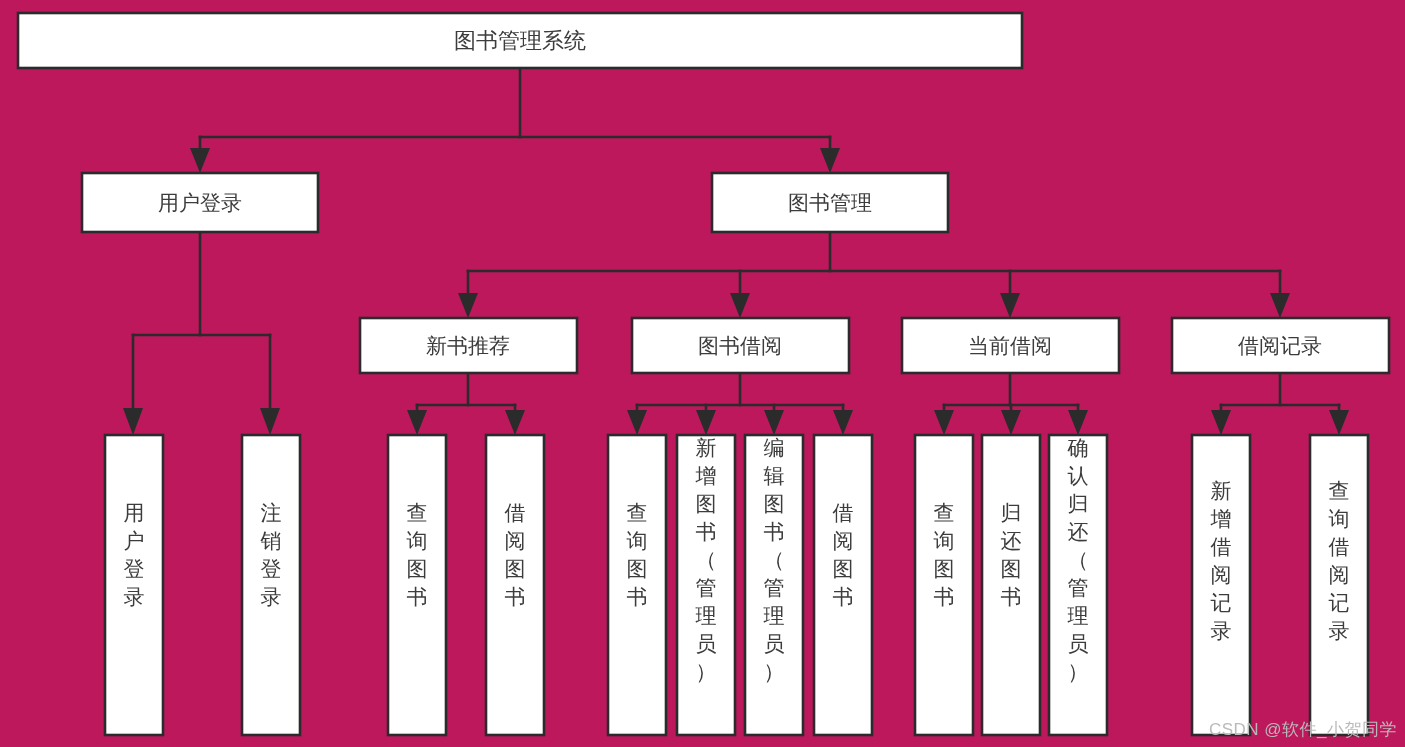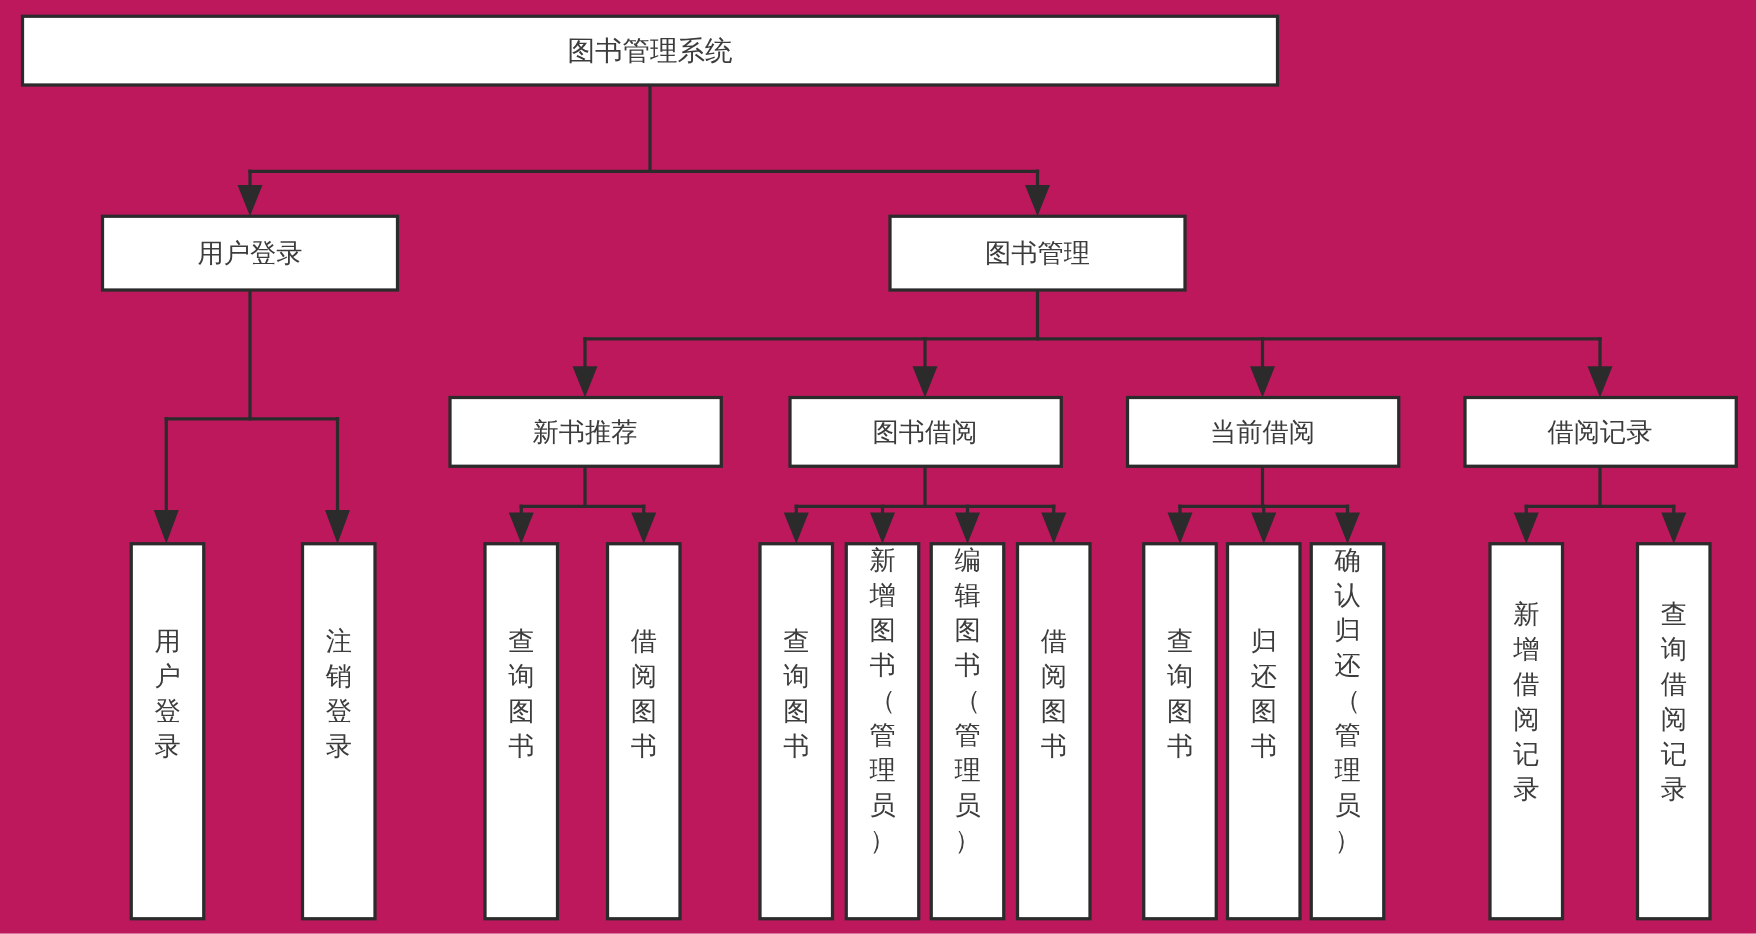--- a/index.html
+++ b/index.html
@@ -216,13 +216,14 @@
       <rect class="node-rect" x="1192" y="435" width="58" height="300"></rect>
       <text class="leaf-label" x="1221" y="498"><tspan x="1221" y="498">新</tspan><tspan x="1221" y="526">增</tspan><tspan x="1221" y="554">借</tspan><tspan x="1221" y="582">阅</tspan><tspan x="1221" y="610">记</tspan><tspan x="1221" y="638">录</tspan></text>
     </g>
     <g>
       <rect class="node-rect" x="1310" y="435" width="58" height="300"></rect>
       <text class="leaf-label" x="1339" y="498"><tspan x="1339" y="498">查</tspan><tspan x="1339" y="526">询</tspan><tspan x="1339" y="554">借</tspan><tspan x="1339" y="582">阅</tspan><tspan x="1339" y="610">记</tspan><tspan x="1339" y="638">录</tspan></text>
     </g>
 
   </svg>
 
+  <div class="watermark">CSDN @软件_小贺同学</div>
 </div>
 
 </body></html>

